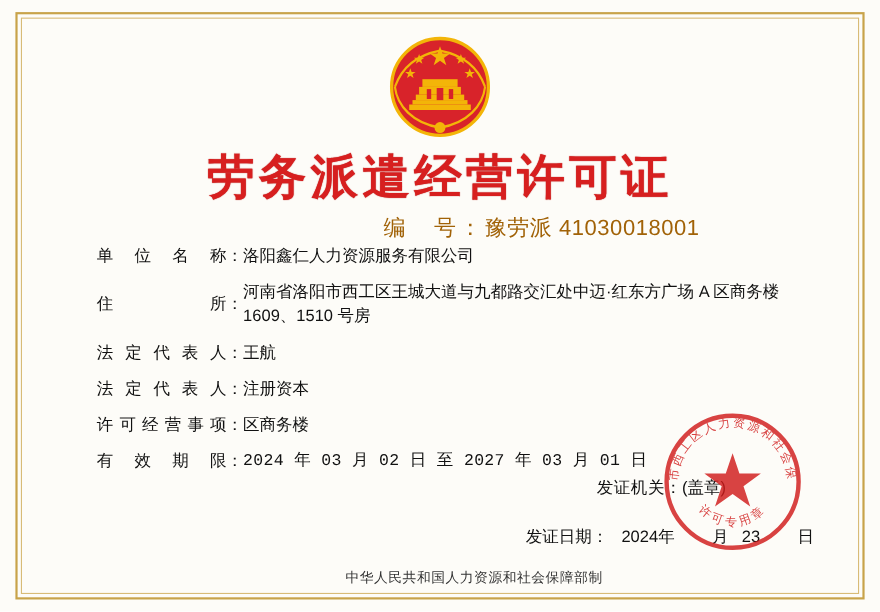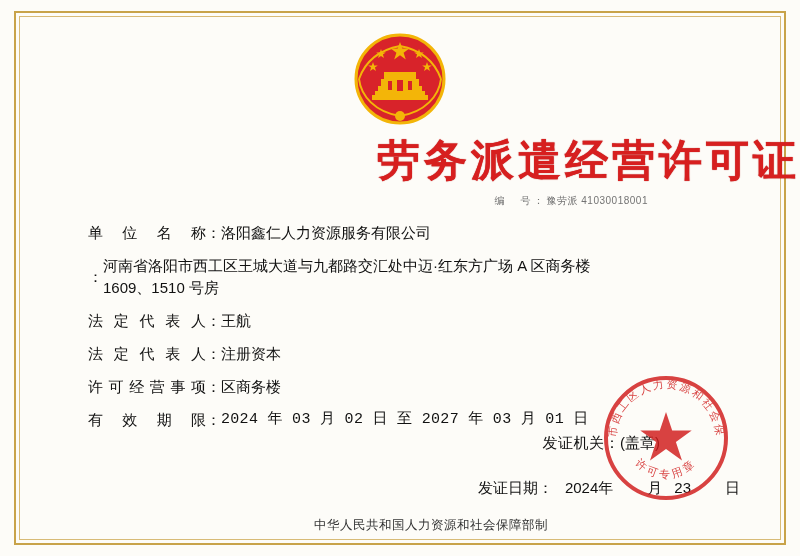--- a/index.html
+++ b/index.html
@@ -46,34 +46,34 @@
     top: 24px;
     transform: translateX(-50%);
     width: 110px;
     height: 110px;
   }
   .title {
     position: absolute;
     top: 132px;
     left: 0;
     width: 100%;
-    text-align: right;
+    text-align: center;
     font-family: Liberation Sans, sans-serif;
     font-size: 43px;
     font-weight: bold;
     letter-spacing: 4px;
     color: #d71f1f;
     text-shadow: 0 0 1px #b01414;
   }
   .serial {
     position: absolute;
     top: 194px;
-    right: 152px;
-    font-size: 10px;
-    color: #737373;
+    right: 164px;
+    font-size: 20px;
+    color: #a16207;
     letter-spacing: 0.5px;
     white-space: nowrap;
   }
   .serial .serial-label {
     letter-spacing: 3px;
   }
   .fields {
     position: absolute;
     left: 88px;
     top: 222px;
@@ -219,20 +219,21 @@
 
   <div class="fields">
 
     <div class="field-row">
       <div class="field-label">单位名称</div>
       <div class="field-colon">：</div>
       <div class="field-value">洛阳鑫仁人力资源服务有限公司</div>
     </div>
 
     <div class="field-row">
+      <div class="field-label">住所</div>
       <div class="field-colon">：</div>
       <div class="field-value">河南省洛阳市西工区王城大道与九都路交汇处中迈·红东方广场 A 区商务楼 1609、1510 号房</div>
     </div>
 
     <div class="field-row">
       <div class="field-label">法定代表人</div>
       <div class="field-colon">：</div>
       <div class="field-value">王航</div>
     </div>
 

